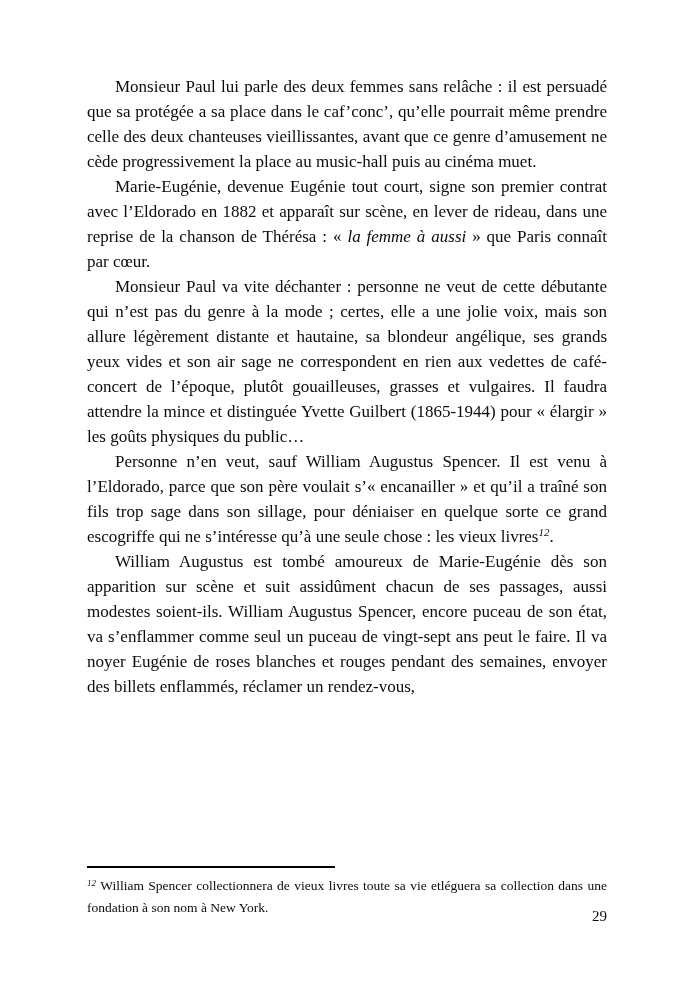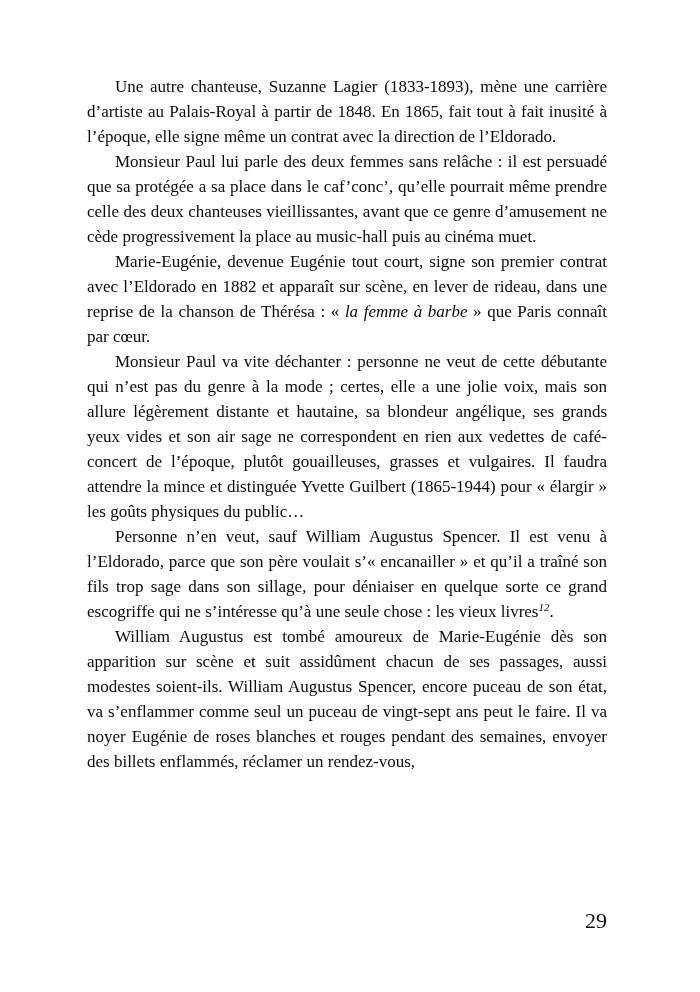--- a/index.html
+++ b/index.html
@@ -60,33 +60,36 @@
   .footnote sup.fnref {
     font-size: 9px;
     top: -4px;
   }
   .page-number {
     position: absolute;
     left: 87px;
     top: 908px;
     width: 520px;
     text-align: right;
-    font-size: 22px;
+    font-size: 15px;
   }
 </style>
 </head>
 <body>
 
 <div class="page">
 
   <div class="text-block">
-      <p class="para"><span>Une autre chanteuse, Suzanne Lagier (1833-1893), mène une carrière d’artiste au Palais-Royal à partir de 1848. En 1865, fait tout à fait inusité à l’époque, elle signe même un contrat avec la direction de l’Eldorado.</span></p>
       <p class="para"><span>Monsieur Paul lui parle des deux femmes sans relâche&nbsp;: il est persuadé que sa protégée a sa place dans le caf’conc’, qu’elle pourrait même prendre celle des deux chanteuses vieillissantes, avant que ce genre d’amusement ne cède progressivement la place au music-hall puis au cinéma muet.</span></p>
-      <p class="para"><span>Marie-Eugénie, devenue Eugénie tout court, signe son premier contrat avec l’Eldorado en 1882 et apparaît sur scène, en lever de rideau, dans une reprise de la chanson de Thérésa&nbsp;: «&nbsp;</span><i>la femme à barbe</i><span>&nbsp;» que Paris connaît par cœur.</span></p>
+      <p class="para"><span>Marie-Eugénie, devenue Eugénie tout court, signe son premier contrat avec l’Eldorado en 1882 et apparaît sur scène, en lever de rideau, dans une reprise de la chanson de Thérésa&nbsp;: «&nbsp;</span><i>la femme à aussi</i><span>&nbsp;» que Paris connaît par cœur.</span></p>
       <p class="para"><span>Monsieur Paul va vite déchanter&nbsp;: personne ne veut de cette débutante qui n’est pas du genre à la mode&nbsp;; certes, elle a une jolie voix, mais son allure légèrement distante et hautaine, sa blondeur angélique, ses grands yeux vides et son air sage ne correspondent en rien aux vedettes de café-concert de l’époque, plutôt gouailleuses, grasses et vulgaires. Il faudra attendre la mince et distinguée Yvette Guilbert (1865-1944) pour «&nbsp;élargir&nbsp;» les goûts physiques du public…</span></p>
       <p class="para"><span>Personne n’en veut, sauf William Augustus Spencer. Il est venu à l’Eldorado, parce que son père voulait s’«&nbsp;encanailler&nbsp;» et qu’il a traîné son fils trop sage dans son sillage, pour déniaiser en quelque sorte ce grand escogriffe qui ne s’intéresse qu’à une seule chose&nbsp;: les vieux livres</span><sup class="fnref">12</sup><span>.</span></p>
       <p class="para"><span>William Augustus est tombé amoureux de Marie-Eugénie dès son apparition sur scène et suit assidûment chacun de ses passages, aussi modestes soient-ils. William Augustus Spencer, encore puceau de son état, va s’enflammer comme seul un puceau de vingt-sept ans peut le faire. Il va noyer Eugénie de roses blanches et rouges pendant des semaines, envoyer des billets enflammés, réclamer un rendez-vous,</span></p>
     </div>
 
+  <div class="footnote-block">
+    <div class="footnote-rule"></div>
+    <p class="footnote"><sup class="fnref">12</sup> <span>William Spencer collectionnera de vieux livres toute sa vie etléguera sa collection dans une fondation à son nom à New York.</span></p>
+  </div>
 
   <div class="page-number">29</div>
 
 </div>
 
 </body></html>

